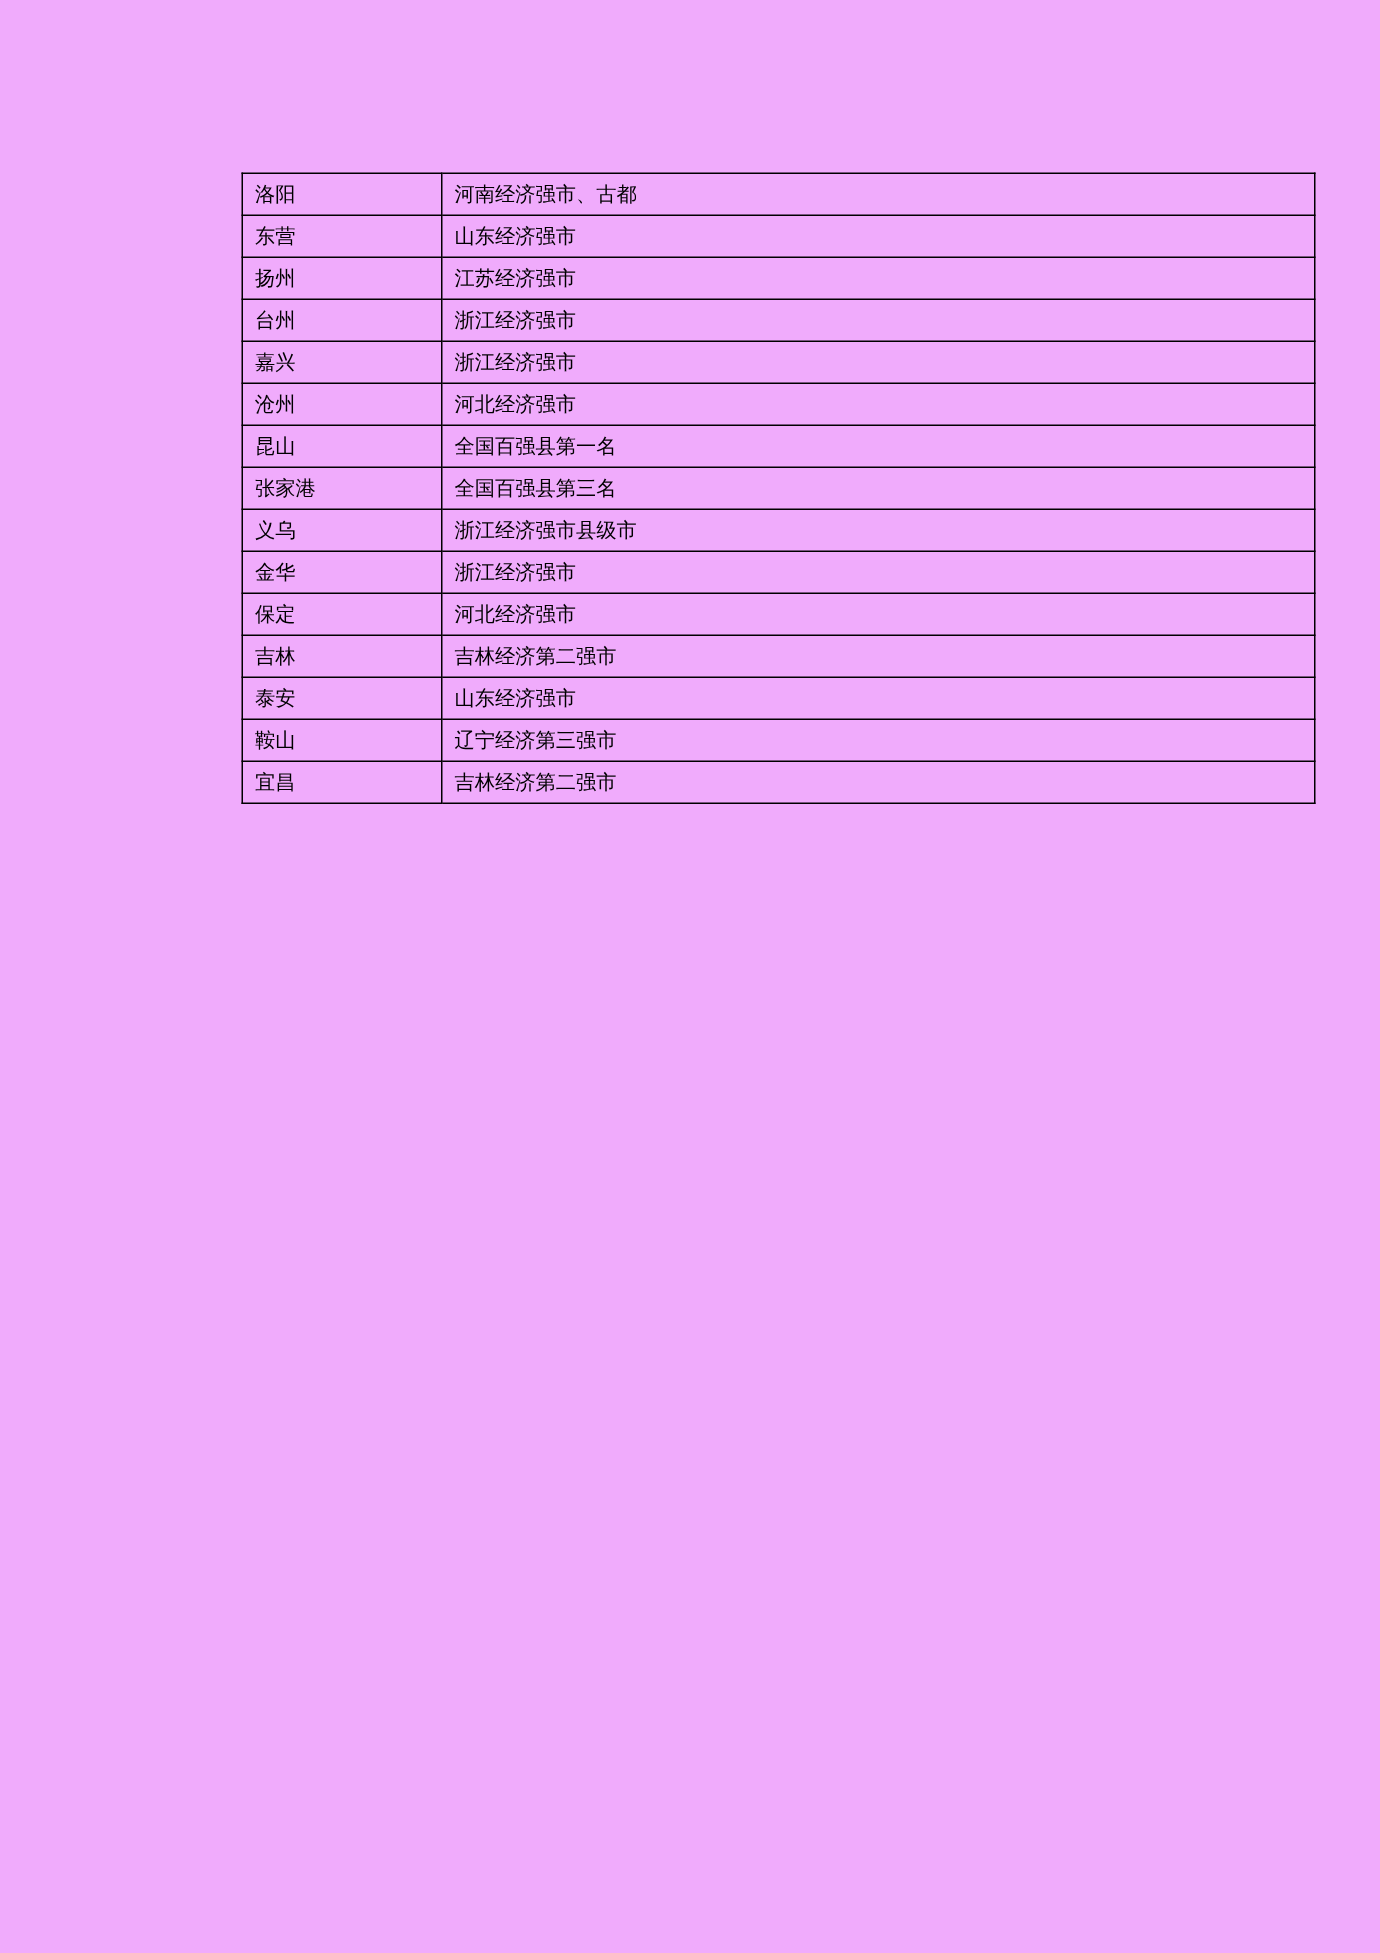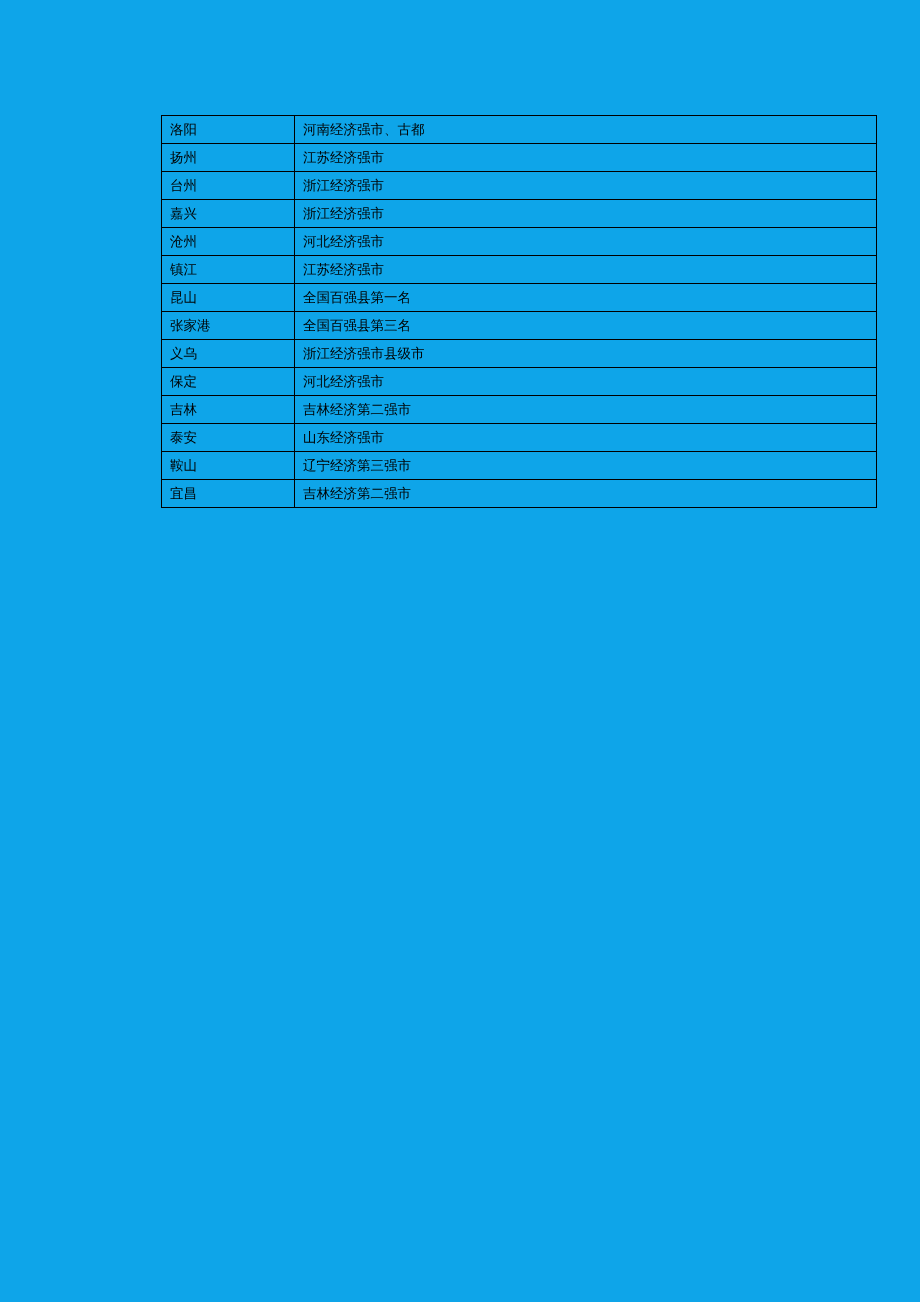--- a/index.html
+++ b/index.html
@@ -11,21 +11,21 @@
     height: 1302px;
     background: #ffffff;
     font-family: "Liberation Sans", sans-serif;
     color: #000000;
     overflow: hidden;
   }
   .page {
     position: relative;
     width: 920px;
     height: 1302px;
-    background: #0ea5e9;
+    background: #f0abfc;
   }
   .doc-table {
     position: absolute;
     left: 161px;
     top: 115px;
     width: 697px;
     border-collapse: collapse;
     table-layout: fixed;
   }
   .doc-table td {
@@ -49,50 +49,54 @@
 <body>
 
 <div class="page">
   <table class="doc-table">
     <tbody>
         <tr>
           <td class="col-city">洛阳</td>
           <td class="col-desc">河南经济强市、古都</td>
         </tr>
         <tr>
+          <td class="col-city">东营</td>
+          <td class="col-desc">山东经济强市</td>
+        </tr>
+        <tr>
           <td class="col-city">扬州</td>
           <td class="col-desc">江苏经济强市</td>
         </tr>
         <tr>
           <td class="col-city">台州</td>
           <td class="col-desc">浙江经济强市</td>
         </tr>
         <tr>
           <td class="col-city">嘉兴</td>
           <td class="col-desc">浙江经济强市</td>
         </tr>
         <tr>
           <td class="col-city">沧州</td>
           <td class="col-desc">河北经济强市</td>
         </tr>
         <tr>
-          <td class="col-city">镇江</td>
-          <td class="col-desc">江苏经济强市</td>
-        </tr>
-        <tr>
           <td class="col-city">昆山</td>
           <td class="col-desc">全国百强县第一名</td>
         </tr>
         <tr>
           <td class="col-city">张家港</td>
           <td class="col-desc">全国百强县第三名</td>
         </tr>
         <tr>
           <td class="col-city">义乌</td>
           <td class="col-desc">浙江经济强市县级市</td>
+        </tr>
+        <tr>
+          <td class="col-city">金华</td>
+          <td class="col-desc">浙江经济强市</td>
         </tr>
         <tr>
           <td class="col-city">保定</td>
           <td class="col-desc">河北经济强市</td>
         </tr>
         <tr>
           <td class="col-city">吉林</td>
           <td class="col-desc">吉林经济第二强市</td>
         </tr>
         <tr>

